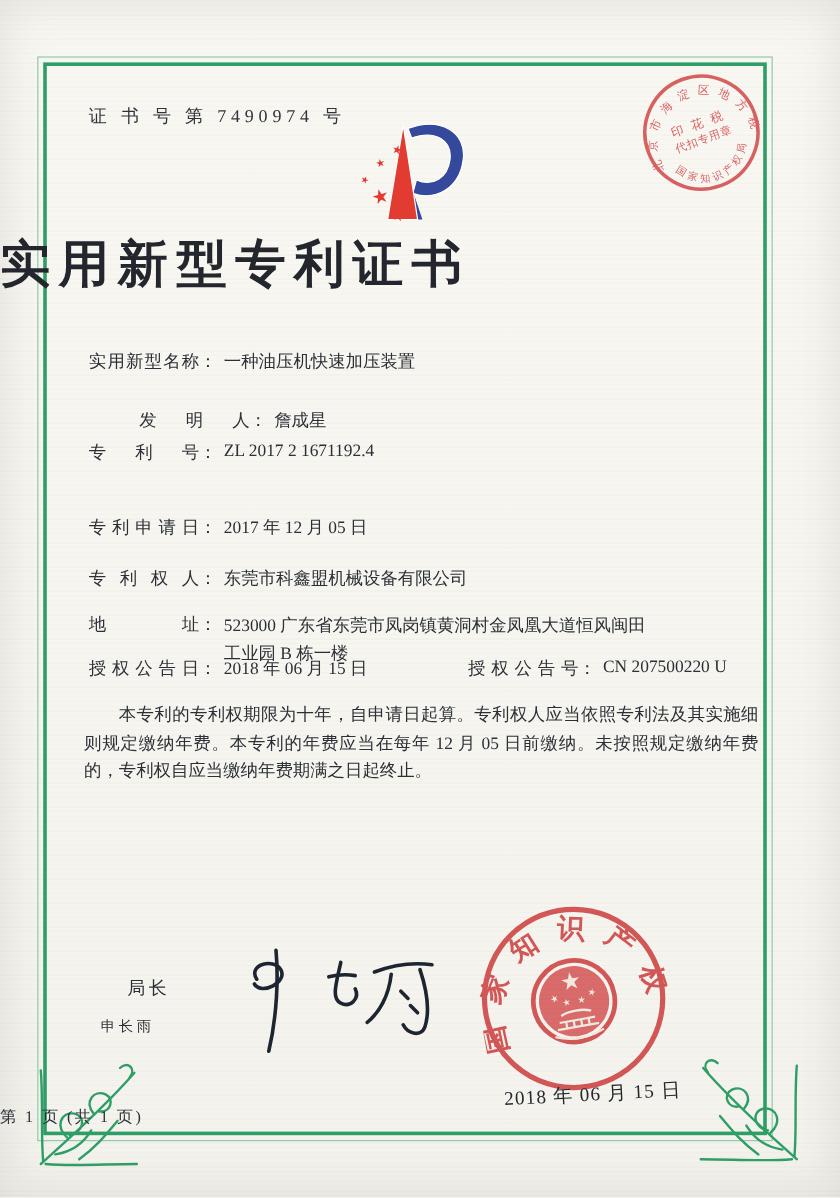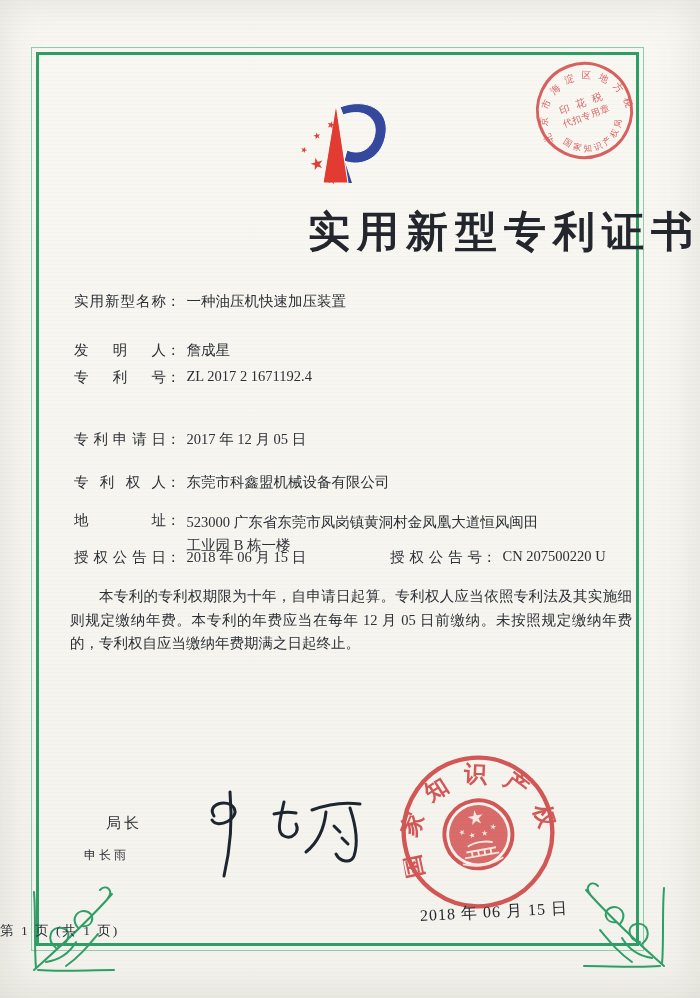--- a/index.html
+++ b/index.html
@@ -25,34 +25,34 @@
   }
 
   .cert-no {
     position:absolute; left:74px; top:88px;
     font-size:15px; letter-spacing:4px; color:#30343a;
   }
 
   .logo { position:absolute; left:283px; top:100px; width:106px; height:86px; }
 
   .title {
-    position:absolute; left:0; top:204px; width:100%; text-align:right;
+    position:absolute; left:0; top:192px; width:100%; text-align:left;
     font-size:42px; font-weight:700; letter-spacing:7px; color:#23262c;font-family:Liberation Mono, monospace;
   }
 
   .fields { position:absolute; left:74px; top:292px; width:560px; font-size:14.5px; }
   .frow { position:absolute; left:0; white-space:nowrap; }
   .flabel {
     display:inline-block; width:92px;
     text-align:justify; text-align-last:justify; vertical-align:top;
   }
   .fcolon { vertical-align:top; }
   .fvalue { margin-left:6px; vertical-align:top; }
   .addr-val { display:inline-block; white-space:normal; width:440px; line-height:23px; }
-  .row-1 { top:0; } .row-2 { top:49px; } .row-3 { top:76px; }
+  .row-1 { top:0; } .row-2 { top:49px;margin-left:42px; } .row-3 { top:76px; }
   .row-4 { top:138px; } .row-5 { top:181px; } .row-6 { top:219px; }
   .row-7 { top:256px; } .grant-no-pair { position:absolute; left:316px; top:0; }
 
   .paras {
     position:absolute; left:70px; top:585px; width:562px;
     font-size:14.5px; line-height:23.5px; text-align:justify; color:#2c3036;
   }
   .paras p { text-indent:2em; }
 
   .sig-title { position:absolute; left:84px; top:814px; font-size:15px; letter-spacing:3px;margin-left:22px; }
@@ -90,20 +90,21 @@
   <defs>
     <path id="star" d="M0,-1 L0.2245,-0.309 L0.9511,-0.309 L0.3633,0.118 L0.5878,0.809 L0,0.382 L-0.5878,0.809 L-0.3633,0.118 L-0.9511,-0.309 L-0.2245,-0.309 Z"></path>
   </defs>
 </svg>
 
 <div class="paper">
 
   <div class="border-thin"></div>
   <div class="border-thick"></div>
 
+  <div class="cert-no">证 书 号 第 7490974 号</div>
 
   <svg class="logo" viewBox="0 0 106 86">
     <path d="M57,7 C84,-3 106,10 103,33 C100,57 80,68 61,61 L64,50 C78,56 90,48 92,33 C94,17 80,8 60,15 Z" fill="#34499b" stroke="#ffffff" stroke-width="1"></path>
     <path d="M60,56 L69,83 L56,83 Z" fill="#34499b"></path>
     <path d="M53,4 L65,83 L40,83 Z" fill="#e23c32" stroke="#ffffff" stroke-width="1"></path>
     <g fill="#e23c32">
       <use href="#star" transform="translate(48,25) scale(4) rotate(15)"></use>
       <use href="#star" transform="translate(34,36) scale(3.6) rotate(-12)"></use>
       <use href="#star" transform="translate(21,50) scale(3.2) rotate(22)"></use>
       <use href="#star" transform="translate(34,64) scale(6.5) rotate(-15)"></use>

